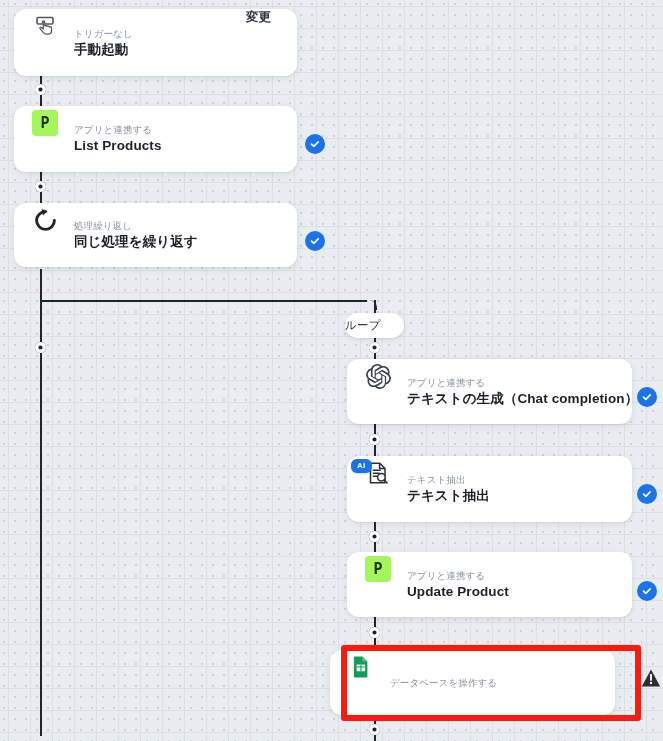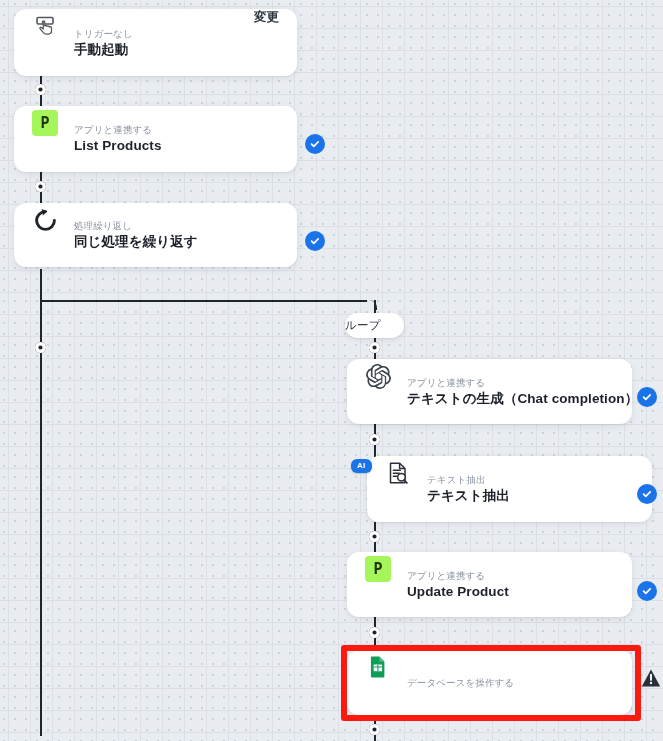--- a/index.html
+++ b/index.html
@@ -101,21 +101,21 @@
     font-weight: bold;
     color: #1d2129;
     line-height: 19px;
     letter-spacing: 0.1px;
     white-space: nowrap;
   }
   .node-action {
     font-size: 12.5px;
     font-weight: bold;
     color: #2b3440;
-    margin-right: 18px;
+    margin-right: 26px;
     white-space: nowrap;
     cursor: pointer;
   }
 
   
   .check-badge {
     position: absolute;
     width: 20px;
     height: 20px;
     border-radius: 50%;
@@ -279,21 +279,21 @@
       <div class="node-kicker">アプリと連携する</div>
       <div class="node-title">テキストの生成（Chat completion）</div>
     </div>
   </div>
   <div class="check-badge" style="left:637px; top:387px;">
     <svg width="12" height="12" viewBox="0 0 12 12" aria-hidden="true">
       <path d="M2.6 6.2 L4.8 8.4 L9.2 3.8" fill="none" stroke="#ffffff" stroke-width="1.7" stroke-linecap="round" stroke-linejoin="round"></path>
     </svg>
   </div>
 
-  <div class="node" style="left:347px; top:456px; width:285px; height:66px;margin-left:20px;">
+  <div class="node" style="left:347px; top:456px; width:285px; height:66px;">
     <div class="node-icon">
       <svg width="26" height="26" viewBox="0 0 26 26" aria-hidden="true">
         <path d="M5.5 3.2 h9.2 l5.3 5.3 v14.3 h-14.5 z" fill="#ffffff" stroke="#2b3038" stroke-width="1.5" stroke-linejoin="round"></path>
         <path d="M14.6 3.2 v5.4 h5.4" fill="none" stroke="#2b3038" stroke-width="1.5" stroke-linejoin="round"></path>
         <path d="M8.3 10.2 h7.0 M8.3 13.2 h6.0 M8.3 16.2 h3.4" stroke="#2b3038" stroke-width="1.35" stroke-linecap="round"></path>
         <circle cx="16.4" cy="17.3" r="3.8" fill="#ffffff" stroke="#2b3038" stroke-width="1.5"></circle>
         <path d="M19.2 20.2 L22.0 23.0" stroke="#2b3038" stroke-width="1.7" stroke-linecap="round"></path>
       </svg>
     </div>
     <div class="node-text">
@@ -318,21 +318,21 @@
       <div class="node-kicker">アプリと連携する</div>
       <div class="node-title">Update Product</div>
     </div>
   </div>
   <div class="check-badge" style="left:637px; top:581px;">
     <svg width="12" height="12" viewBox="0 0 12 12" aria-hidden="true">
       <path d="M2.6 6.2 L4.8 8.4 L9.2 3.8" fill="none" stroke="#ffffff" stroke-width="1.7" stroke-linecap="round" stroke-linejoin="round"></path>
     </svg>
   </div>
 
-  <div class="node" style="left:347px; top:650px; width:285px; height:65px;">
+  <div class="node" style="left:330px; top:650px; width:285px; height:65px;">
     <div class="node-icon">
       <svg width="24" height="24" viewBox="0 0 24 24" aria-hidden="true">
         <path d="M5.8 1.6 h7.6 l5.0 5.0 v15.0 c0 0.5 -0.4 0.9 -0.9 0.9 H5.8 c-0.5 0 -0.9 -0.4 -0.9 -0.9 V2.5 c0 -0.5 0.4 -0.9 0.9 -0.9 z" fill="#0f9d58"></path>
         <path d="M13.4 1.6 l5.0 5.0 h-5.0 z" fill="#57bb8a"></path>
         <rect x="7.7" y="9.6" width="8.4" height="6.6" rx="0.6" fill="#ffffff"></rect>
         <path d="M7.7 12.0 h8.4 M11.9 9.6 v6.6" stroke="#0f9d58" stroke-width="1.1"></path>
       </svg>
     </div>
     <div class="node-text">
       <div class="node-kicker">データベースを操作する</div>

